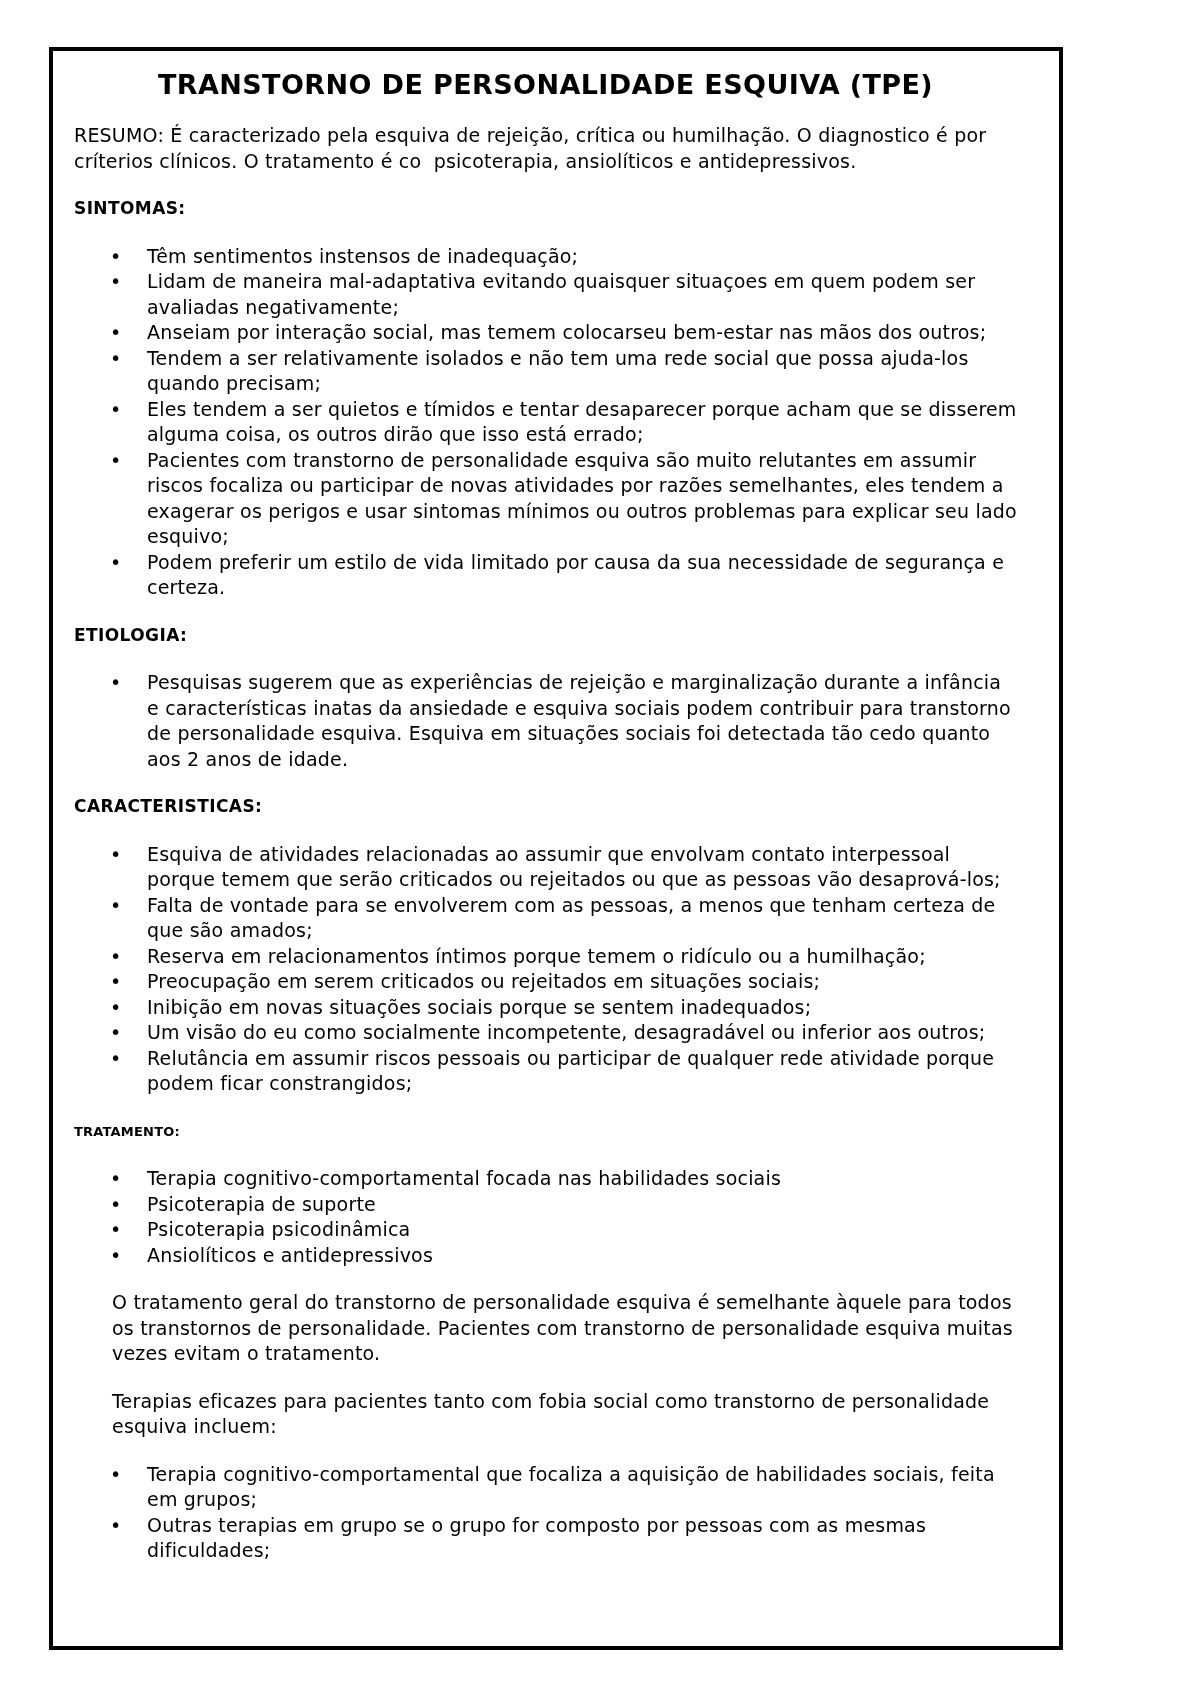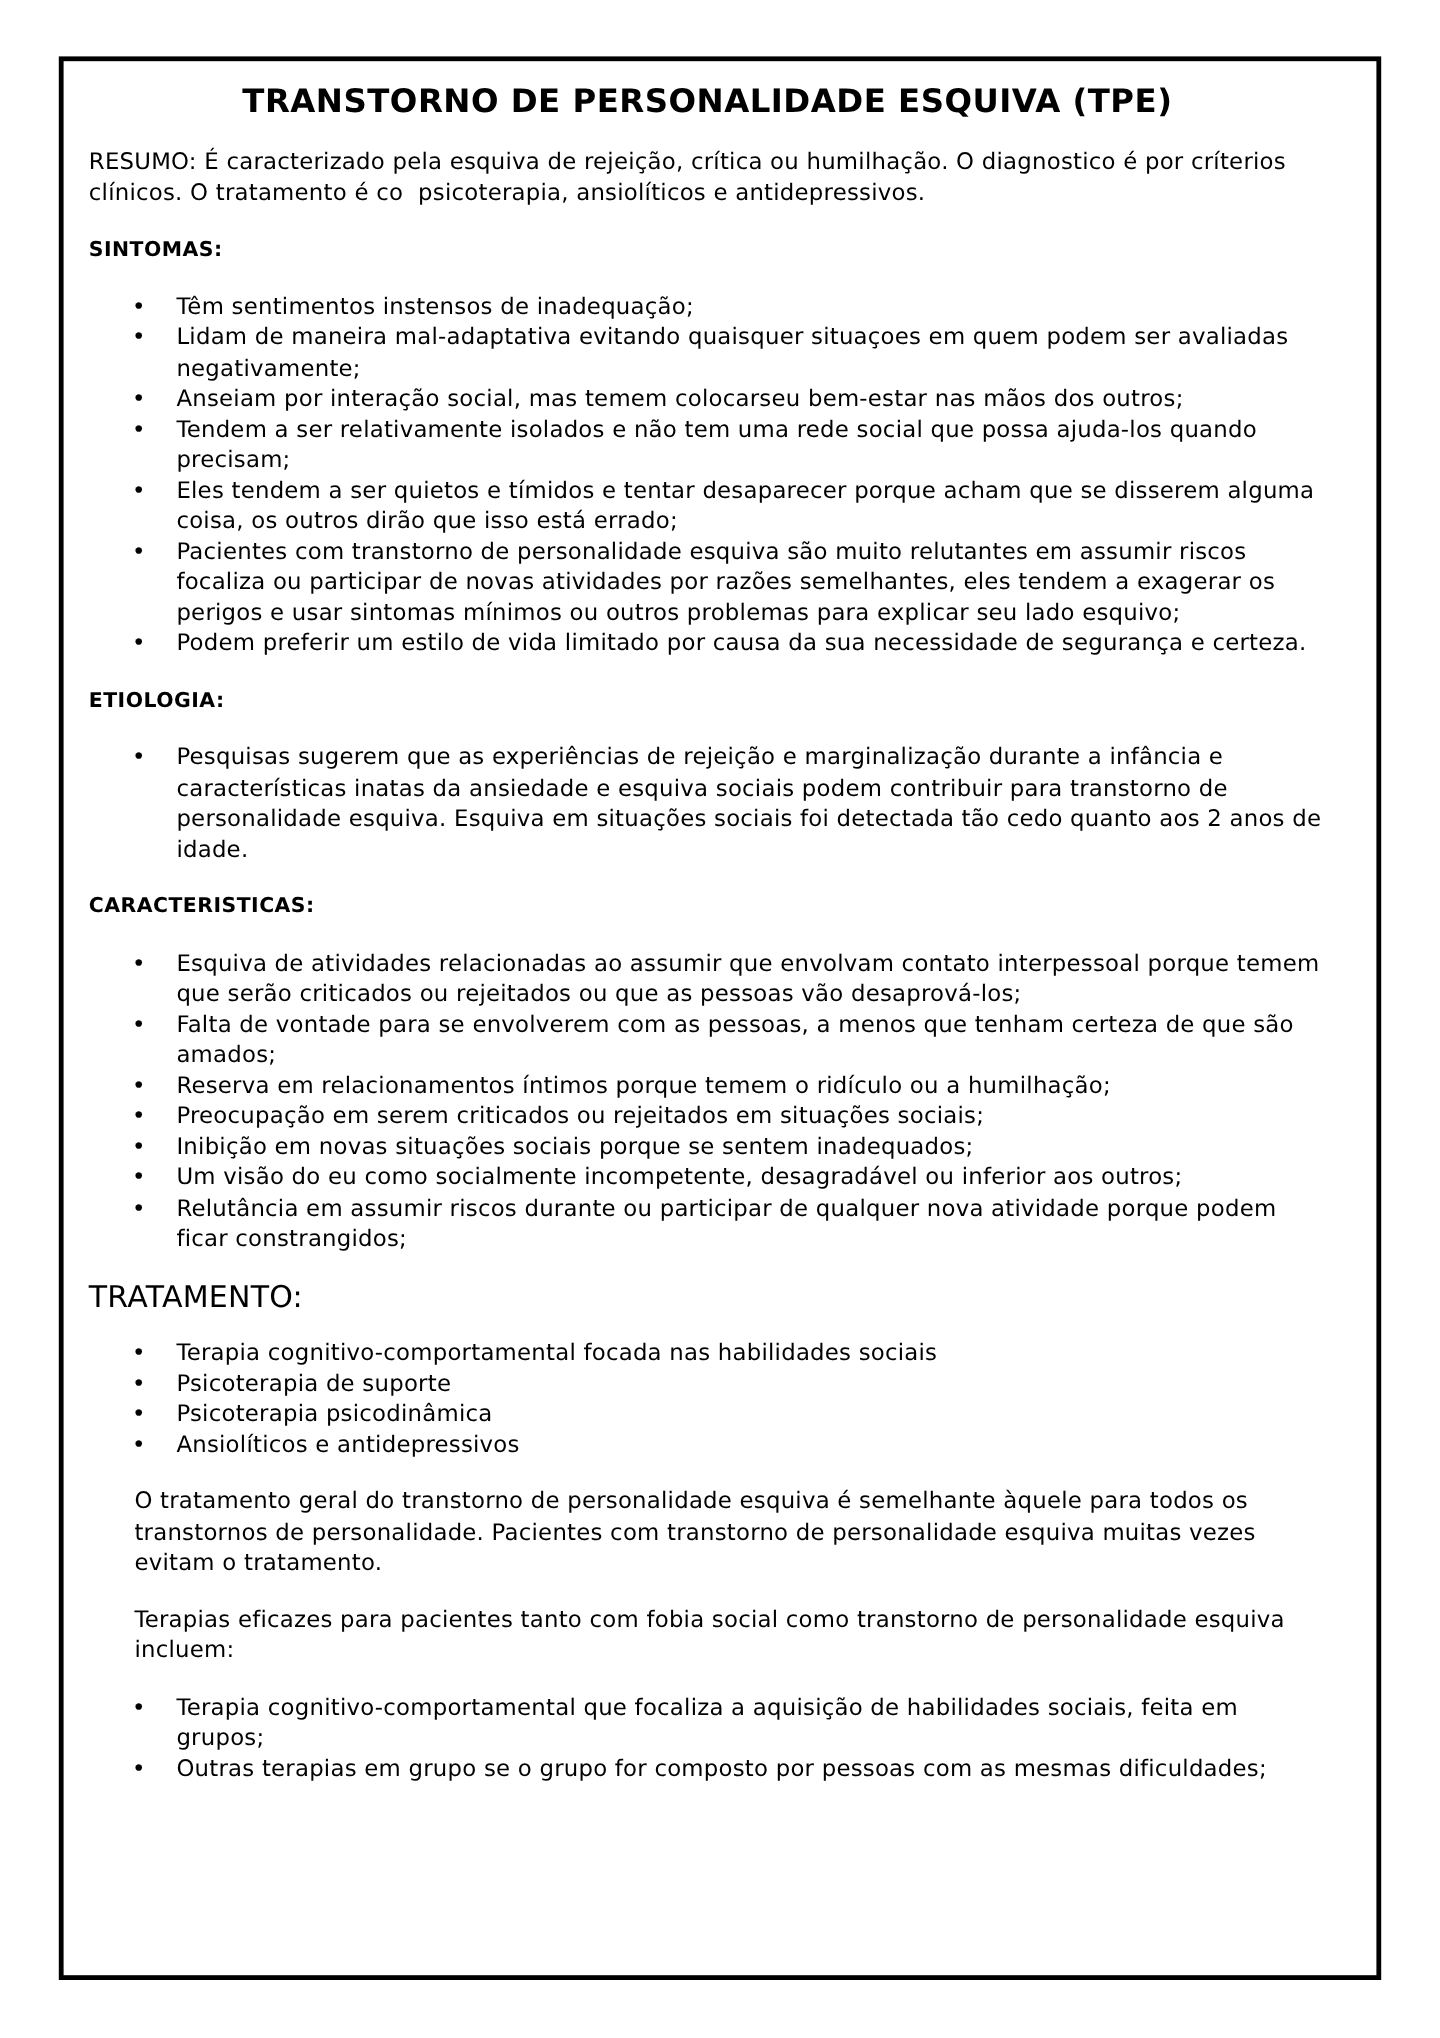--- a/index.html
+++ b/index.html
@@ -7,21 +7,21 @@
     padding: 0;
     background: #ffffff;
     width: 1200px;
     height: 1698px;
     position: relative;
   }
   .sheet {
     position: absolute;
     left: 49px;
     top: 47px;
-    width: 1102px;
+    width: 1014px;
     height: 1603px;
     box-sizing: border-box;
     border: 4px solid #000000;
     padding: 16px 42px 0 21px;
     color: #000000;
     font-family: "DejaVu Sans", "Liberation Sans", sans-serif;
     font-size: 19px;
     line-height: 25.5px;
     letter-spacing: 0.2px;
     overflow: hidden;
@@ -46,22 +46,22 @@
     text-align: center;
   }
   h2.sec-heading {
     font-size: 17px;
     line-height: 25.5px;
     font-weight: bold;
     margin: 0 0 22px 0;
     letter-spacing: 0.4px;
   }
   h2.sec-heading.light {
-    font-weight: normal;
-    font-size: 25px;
+    font-weight: bold;
+    font-size: 13px;
     letter-spacing: 0.2px;
   }
   ul.doc-list {
     list-style: none;
     margin: 0 0 22px 0;
     padding: 0 0 0 73px;
   }
   ul.doc-list li {
     position: relative;
     margin: 0;
@@ -102,21 +102,21 @@
   </ul>
 
   <h2 class="sec-heading">CARACTERISTICAS:</h2>
   <ul class="doc-list">
     <li>Esquiva de atividades relacionadas ao assumir que envolvam contato interpessoal porque temem que serão criticados ou rejeitados ou que as pessoas vão desaprová-los;</li>
     <li>Falta de vontade para se envolverem com as pessoas, a menos que tenham certeza de que são amados;</li>
     <li>Reserva em relacionamentos íntimos porque temem o ridículo ou a humilhação;</li>
     <li>Preocupação em serem criticados ou rejeitados em situações sociais;</li>
     <li>Inibição em novas situações sociais porque se sentem inadequados;</li>
     <li>Um visão do eu como socialmente incompetente, desagradável ou inferior aos outros;</li>
-    <li>Relutância em assumir riscos durante ou participar de qualquer nova atividade porque podem ficar constrangidos;</li>
+    <li>Relutância em assumir riscos pessoais ou participar de qualquer rede atividade porque podem ficar constrangidos;</li>
   </ul>
 
   <h2 class="sec-heading light">TRATAMENTO:</h2>
   <ul class="doc-list">
     <li>Terapia cognitivo-comportamental focada nas habilidades sociais</li>
     <li>Psicoterapia de suporte</li>
     <li>Psicoterapia psicodinâmica</li>
     <li>Ansiolíticos e antidepressivos</li>
   </ul>
 

